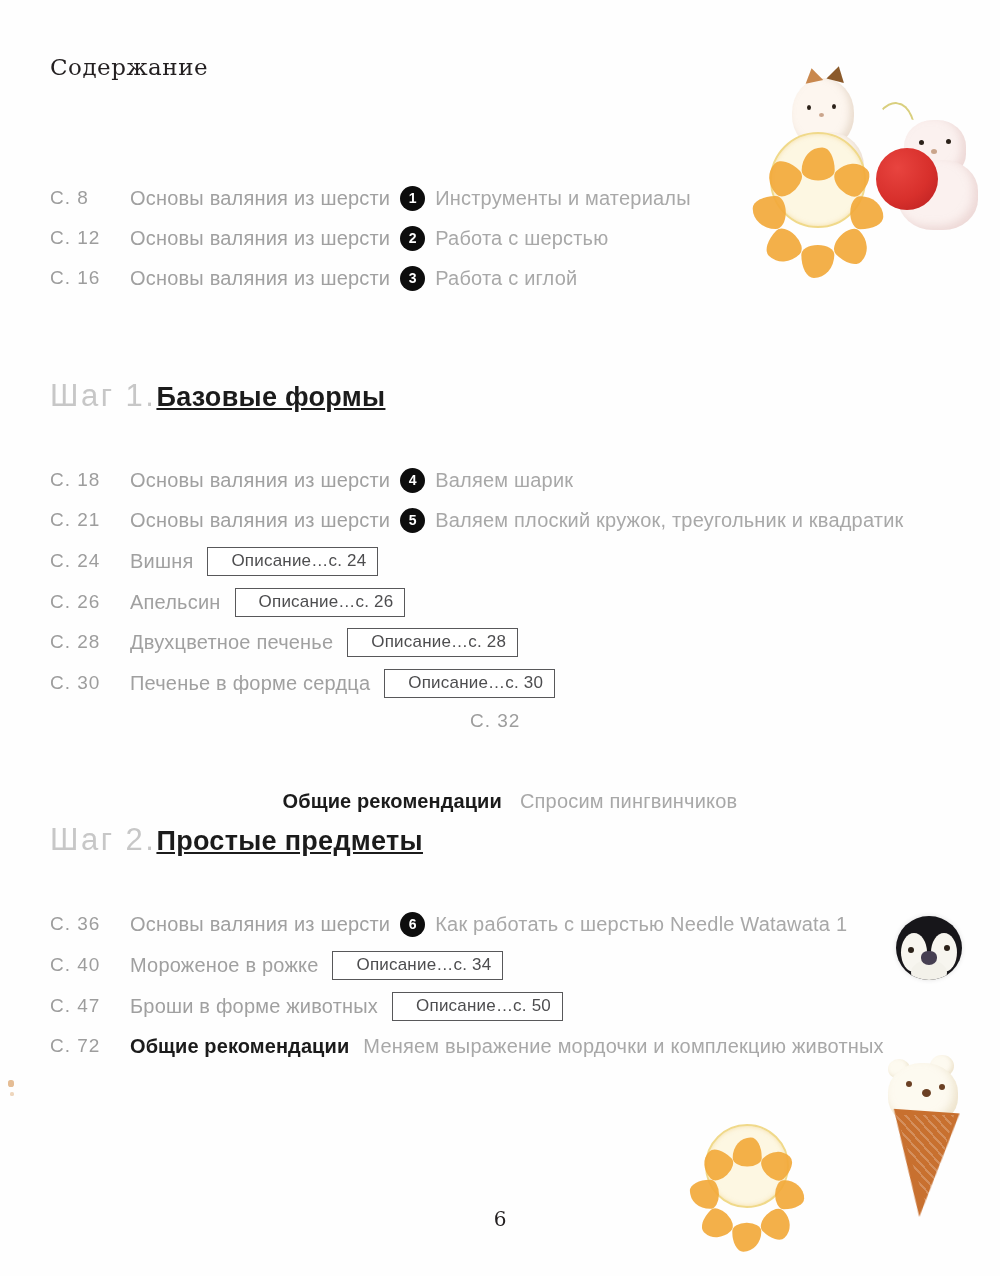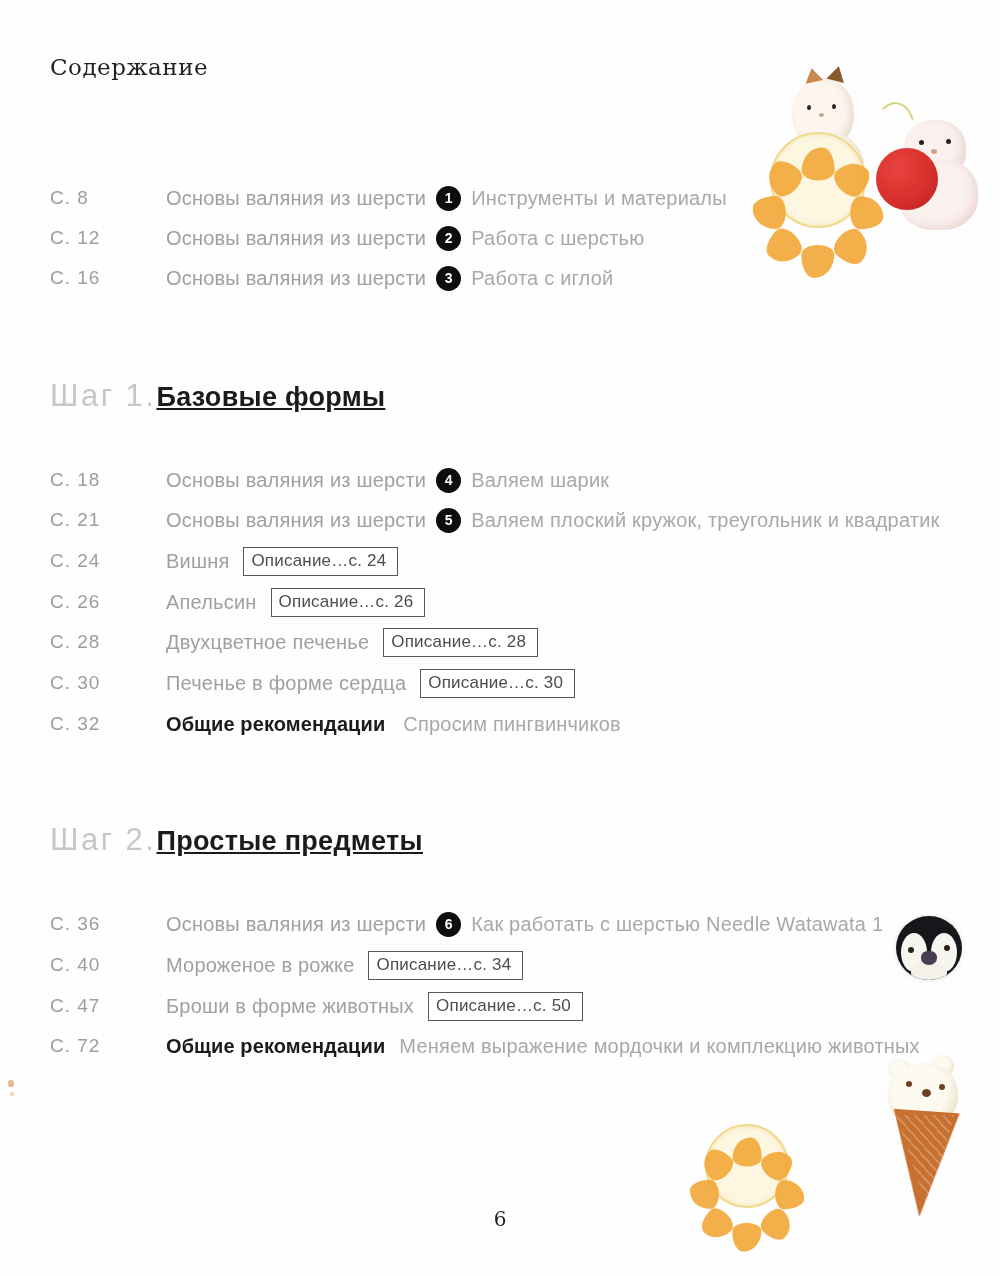--- a/index.html
+++ b/index.html
@@ -63,21 +63,20 @@
 
   
   .toc-row {
     position: absolute;
     left: 50px;
     right: 30px;
     height: 28px;
     display: flex;
     align-items: center;
     white-space: nowrap;
-    gap: 36px;
   }
   .toc-page {
     width: 80px;
     flex: 0 0 80px;
     font-size: 19px;
     font-weight: 300;
     color: #9d9d9d;
     letter-spacing: 1px;
   }
   .toc-main {
@@ -116,21 +115,21 @@
     margin: 0 10px;
     line-height: 1;
     font-family: "Liberation Sans", sans-serif;
   }
 
   
   .desc-box {
     display: inline-flex;
     align-items: center;
     border: 1px solid #58585a;
-    padding: 3px 11px 4px 7px;
+    padding: 3px 11px 4px 23px;
     margin-left: 14px;
     font-size: 17px;
     font-weight: 300;
     color: #4d4d4f;
     letter-spacing: 0.2px;
     background: #ffffff;
   }
 
   .gap-lg { display: inline-block; width: 18px; }
   .gap-md { display: inline-block; width: 14px; }
@@ -391,21 +390,21 @@
   </div>
 
   <div class="toc-row" style="top:669px;">
     <span class="toc-page">С. 30</span>
     <span class="toc-main">
       <span class="toc-text">Печенье в форме сердца</span>
       <span class="desc-box">Описание…с. 30</span>
     </span>
   </div>
 
-  <div class="toc-row" style="top:710px;">
+  <div class="toc-row" style="top:710px;flex-direction:column;">
     <span class="toc-page">С. 32</span>
     <span class="toc-main">
       <span class="toc-text strong">Общие рекомендации</span>
       <span class="gap-lg"></span>
       <span class="toc-text sub">Спросим пингвинчиков</span>
     </span>
   </div>
 
   <div class="step-heading" style="top:822px;">
     <span class="step-label">Шаг 2.</span>

